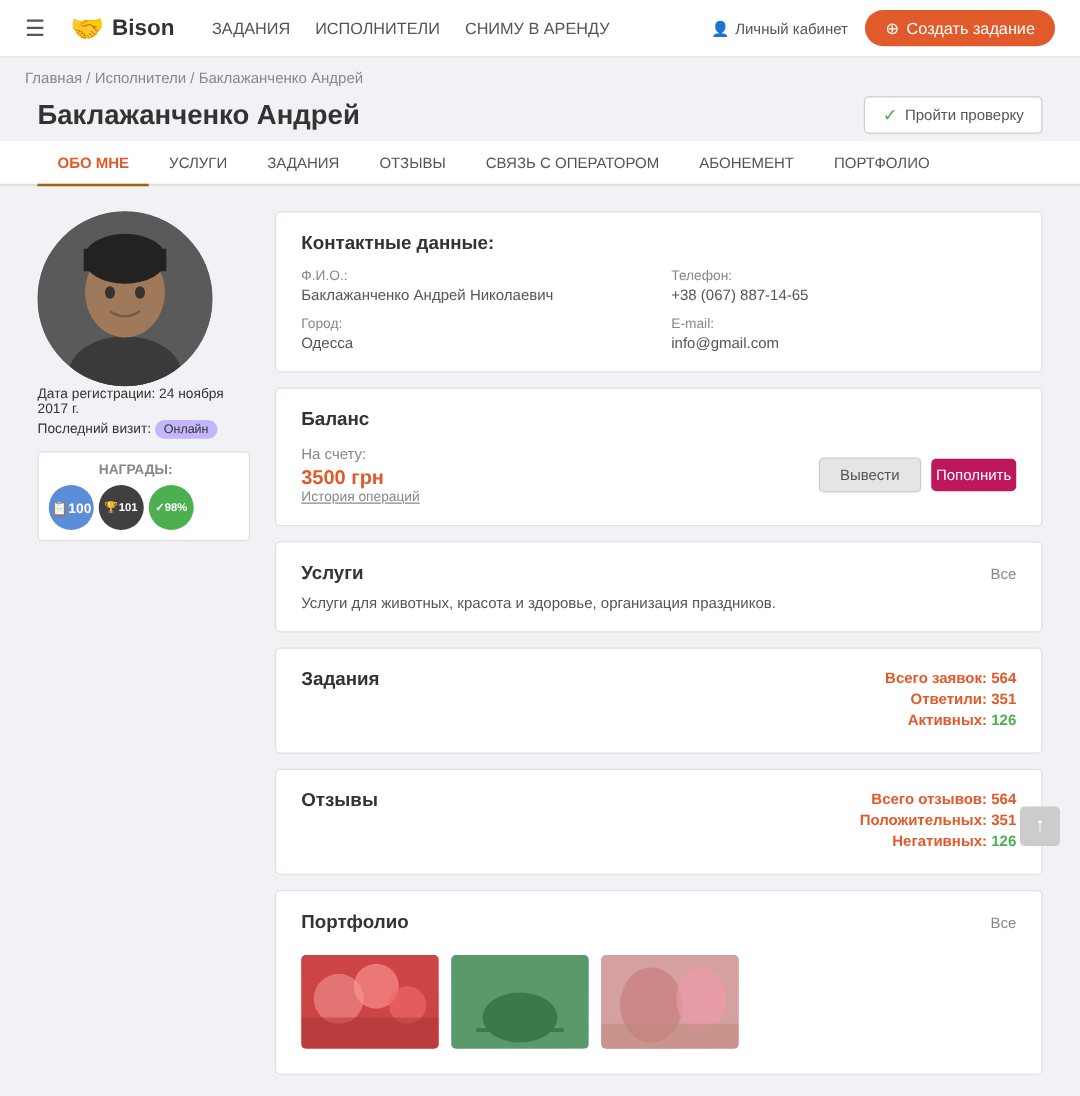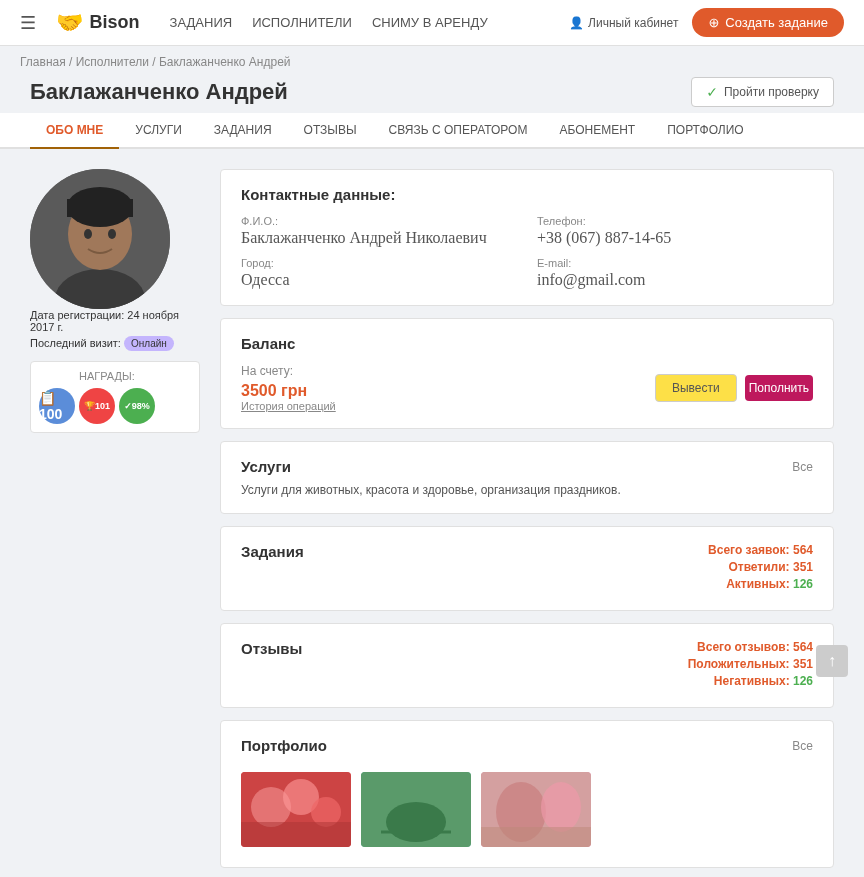--- a/index.html
+++ b/index.html
@@ -124,21 +124,21 @@
       padding: 2px 7px;
       border-radius: 10px;
     }
     .awards-box {
       background: #fff;
       border: 1px solid #e0e0e0;
       border-radius: 4px;
       padding: 8px;
       margin-top: 10px;
     }
-    .awards-label { font-size: 11px; color: #888; margin-bottom: 6px; font-weight: normal; padding-left: 40px; }
+    .awards-label { font-size: 11px; color: #888; margin-bottom: 6px; font-weight: bold; padding-left: 40px; }
     .awards-icons { display: flex; gap: 4px; flex-wrap: wrap; }
     .award-badge {
       width: 36px;
       height: 36px;
       border-radius: 50%;
       display: flex;
       align-items: center;
       justify-content: center;
       font-size: 10px;
       font-weight: bold;
@@ -152,30 +152,30 @@
       background: #fff;
       border: 1px solid #e0e0e0;
       border-radius: 4px;
       padding: 16px 20px;
       margin-bottom: 12px;
     }
     .section-title { font-size: 15px; font-weight: bold; color: #333; margin-bottom: 12px; }
 
     .contacts-grid { display: grid; grid-template-columns: 1fr 1fr; gap: 10px 20px; }
     .contact-label { font-size: 11px; color: #888; margin-bottom: 2px; }
-    .contact-value { font-size: 16px; color: #555; font-family: Liberation Serif, serif; }
+    .contact-value { font-size: 12px; color: #555; }
 
     
     .balance-row { display: flex; align-items: center; justify-content: space-between; }
     .balance-left { }
     .balance-amount-label { font-size: 12px; color: #888; margin-bottom: 4px; }
     .balance-amount { font-size: 16px; font-weight: bold; color: #e05a2b; }
     .balance-right { display: flex; gap: 8px; align-items: center; }
     .withdraw-btn {
-      background: #fde047;
+      background: #e5e5e5;
       border: 1px solid #ccc;
       color: #555;
       padding: 6px 16px;
       border-radius: 4px;
       font-size: 12px;
       cursor: pointer;
     }
     .replenish-btn {
       background: #be185d;
       border: none;
@@ -306,23 +306,23 @@
     </div>
     <div class="meta-row">
       <span>Последний визит:</span>
       <span class="online-badge">Онлайн</span>
     </div>
 
     <div class="awards-box">
       <div class="awards-label">НАГРАДЫ:</div>
       <div class="awards-icons">
         <div class="award-badge" style="background:#5b8dd9;">
-          <span style="font-size:14px;">📋100</span>
-        </div>
-        <div class="award-badge" style="background:#ef4444;">
+          <span style="font-size:11px;">📋100</span>
+        </div>
+        <div class="award-badge" style="background:#404040;">
           <span style="font-size:9px;">🏆101</span>
         </div>
         <div class="award-badge" style="background:#4caf50;">
           <span style="font-size:9px;">✓98%</span>
         </div>
       </div>
     </div>
   </div>
 
   <div class="right-col">

